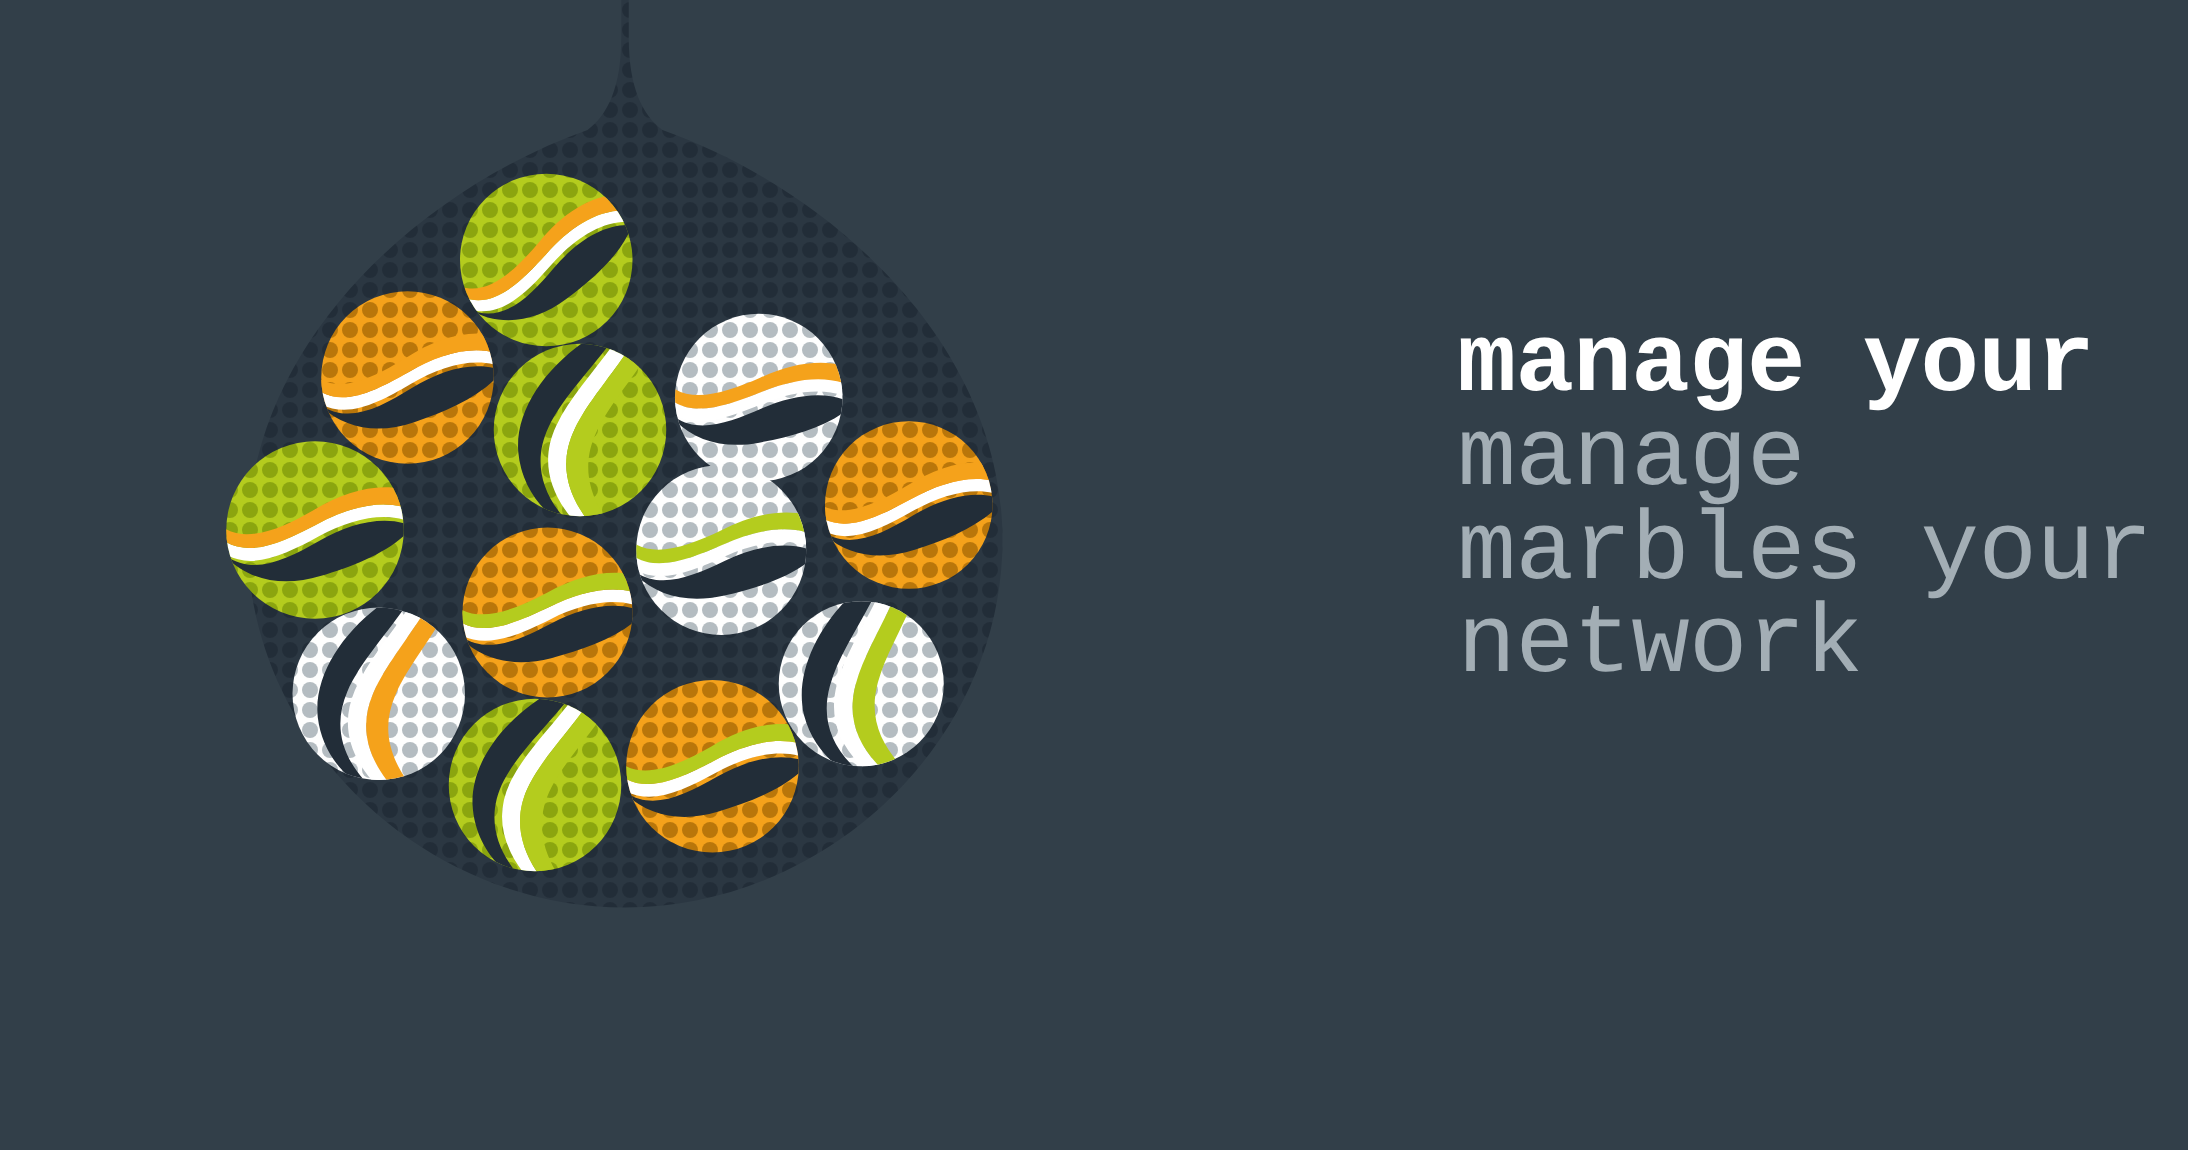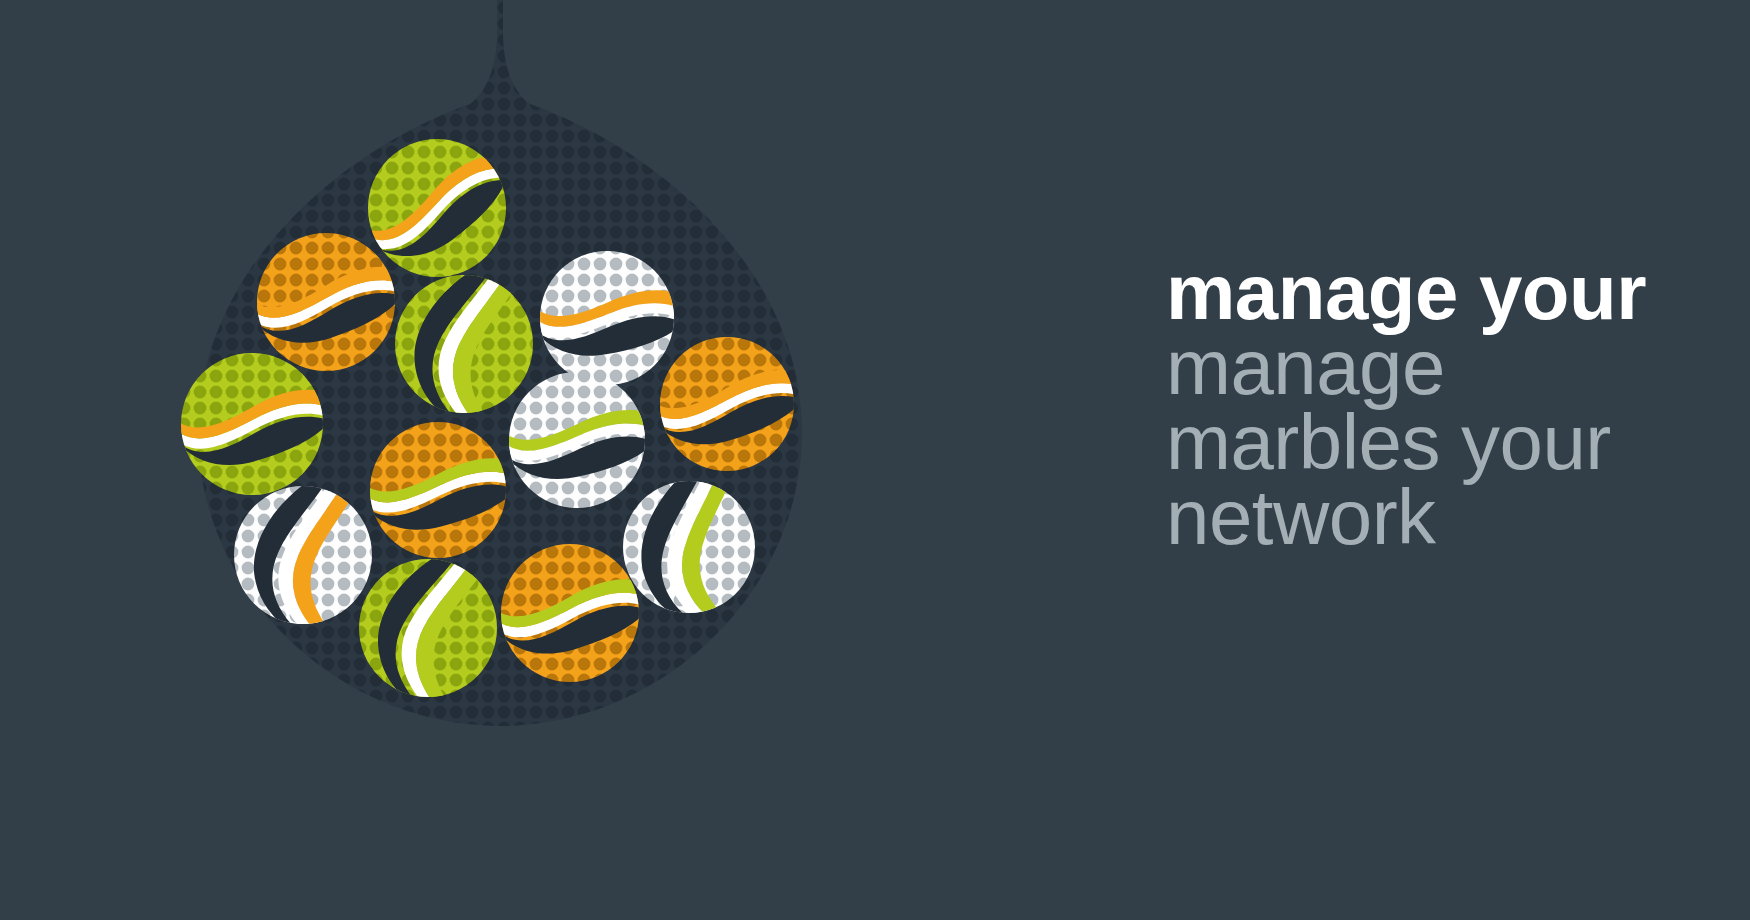--- a/index.html
+++ b/index.html
@@ -11,20 +11,21 @@
     width: 1750px;
     height: 920px;
     overflow: hidden;
     font-family: "Liberation Sans", sans-serif;
     position: relative;
   }
   #slide {
     position: absolute;
     inset: 0;
     background: #323f49;
+    font-family: Liberation Mono, monospace;
   }
   #artwork {
     position: absolute;
     left: 0;
     top: 0;
     width: 1000px;
     height: 920px;
   }
   #headline {
     position: absolute;

